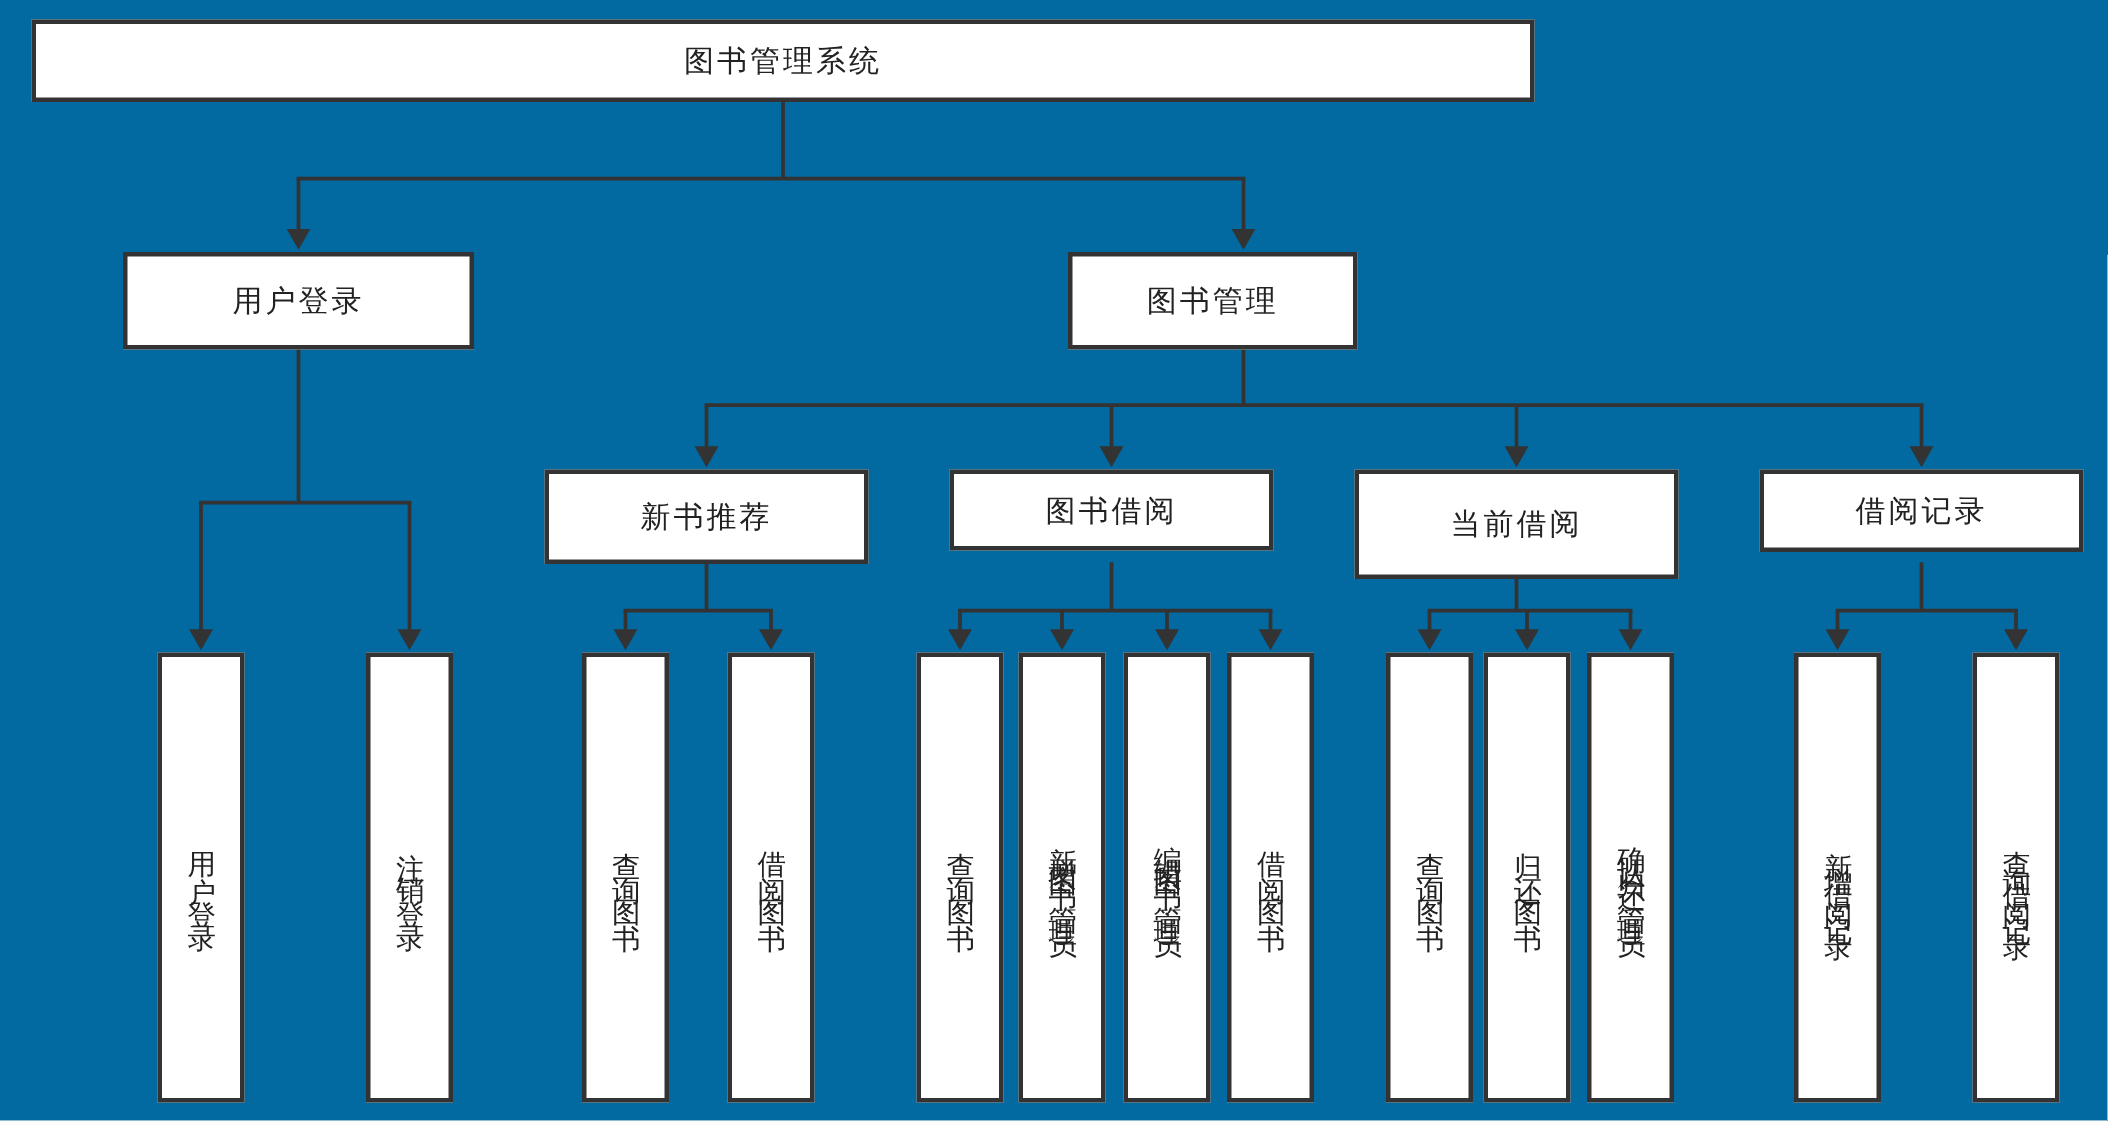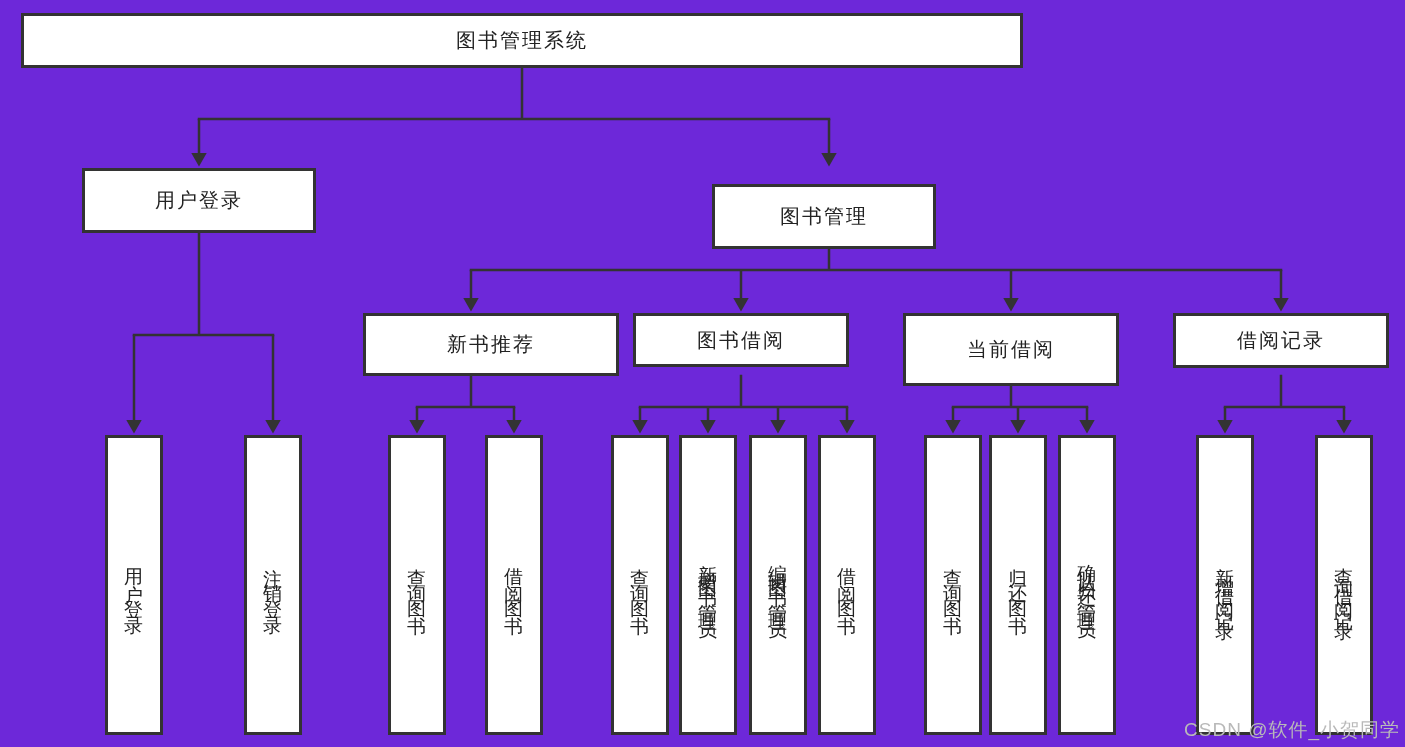--- a/index.html
+++ b/index.html
@@ -1,18 +1,18 @@
 <!DOCTYPE html>
 <html><head>
 <meta charset="utf-8">
 <style>
   html,body{margin:0;padding:0;background:#ffffff;}
   #stage{
-    position:relative;width:1405px;height:747px;background:#6d28d9;overflow:hidden;
-    font-family:Liberation Sans, sans-serif;color:#222222;
+    position:relative;width:1405px;height:747px;background:#0369a1;overflow:hidden;
+    font-family:Liberation Serif, serif;color:#222222;
   }
   #connectors{position:absolute;left:0;top:0;width:1405px;height:747px;}
   .node{
     position:absolute;box-sizing:border-box;background:#ffffff;
     border:3px solid #333333;display:flex;align-items:center;justify-content:center;
   }
   .hbox{font-size:20px;letter-spacing:2px;white-space:nowrap;}
   .vbox{border-width:3px;}
   .vlabel{
     writing-mode:vertical-rl;text-orientation:mixed;
@@ -68,23 +68,23 @@
       <line x1="1087" y1="407" x2="1087" y2="420"></line>
 
       <line x1="1225" y1="407" x2="1225" y2="420"></line>
       <line x1="1344" y1="407" x2="1344" y2="420"></line>
     </g>
   </svg>
 
   <div class="node hbox" style="left:21px;top:13px;width:1002px;height:55px;">图书管理系统</div>
 
   <div class="node hbox" style="left:82px;top:168px;width:234px;height:65px;">用户登录</div>
-  <div class="node hbox" style="left:712px;top:184px;width:224px;height:65px;">图书管理</div>
+  <div class="node hbox" style="left:712px;top:168px;width:193px;height:65px;">图书管理</div>
 
-  <div class="node hbox" style="left:363px;top:313px;width:256px;height:63px;">新书推荐</div>
+  <div class="node hbox" style="left:363px;top:313px;width:216px;height:63px;">新书推荐</div>
   <div class="node hbox" style="left:633px;top:313px;width:216px;height:54px;">图书借阅</div>
   <div class="node hbox" style="left:903px;top:313px;width:216px;height:73px;">当前借阅</div>
   <div class="node hbox" style="left:1173px;top:313px;width:216px;height:55px;">借阅记录</div>
 
   <div class="node vbox" style="left:105px;top:435px;width:58px;height:300px;">
     <span class="vlabel" style="letter-spacing: 16px;">用户登录</span>
   </div>
   <div class="node vbox" style="left:244px;top:435px;width:58px;height:300px;">
     <span class="vlabel" style="letter-spacing: 16px;">注销登录</span>
   </div>
@@ -119,14 +119,13 @@
     <span class="vlabel" style="letter-spacing: 8px;">确认归还（管理员）</span>
   </div>
 
   <div class="node vbox" style="left:1196px;top:435px;width:58px;height:300px;">
     <span class="vlabel" style="letter-spacing: 11px;">新增借阅记录</span>
   </div>
   <div class="node vbox" style="left:1315px;top:435px;width:58px;height:300px;">
     <span class="vlabel" style="letter-spacing: 11px;">查询借阅记录</span>
   </div>
 
-  <div id="watermark">CSDN @软件_小贺同学</div>
 </div>
 
 </body></html>

